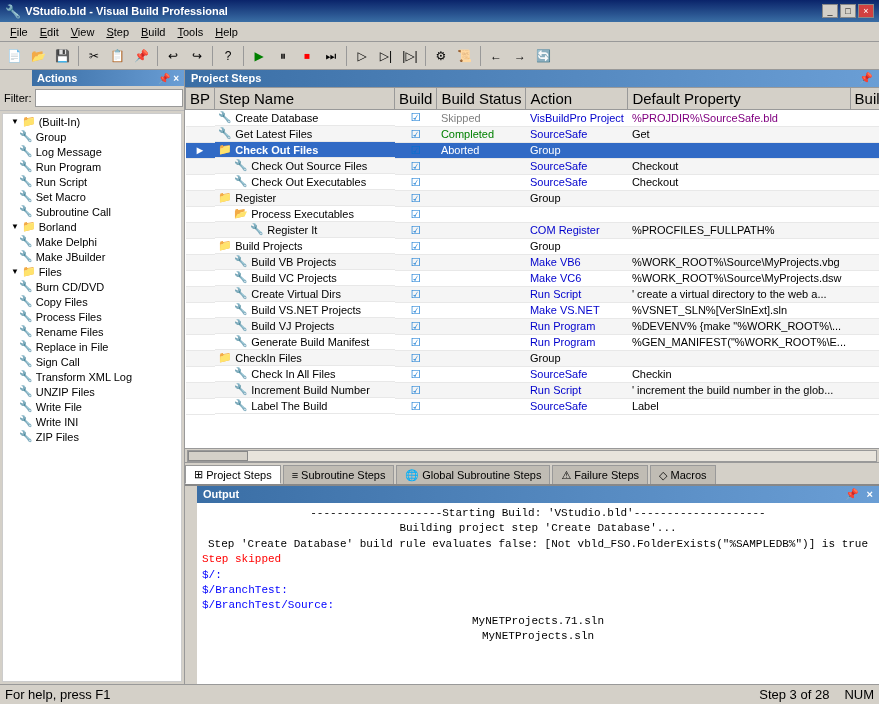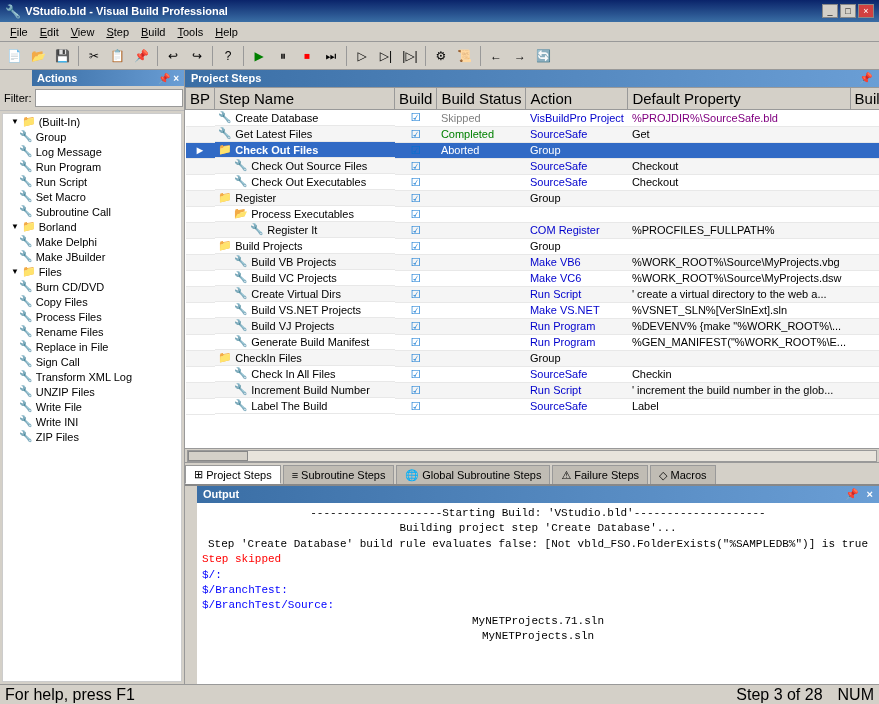--- a/index.html
+++ b/index.html
@@ -66,21 +66,21 @@
     
     
     #output-panel { height: 200px; display: flex; flex-direction: column; border-top: 2px solid #888; padding-left: 12px; }
     #output-header { background: linear-gradient(to right, #3a6ea5, #6a9ed5); color: white; padding: 2px 6px; font-size: 11px; font-weight: bold; display: flex; justify-content: space-between; }
     #output-content { flex: 1; overflow-y: auto; background: white; padding: 3px 5px; font-family: 'Courier New', monospace; font-size: 11px; line-height: 1.4; }
     .output-normal { color: #000; text-align: center; }
     .output-blue { color: #0000ff; }
     .output-red { color: #ff0000; }
     
     
-    #status-bar { background: #d4d0c8; border-top: 1px solid #999; height: 20px; display: flex; align-items: center; padding: 8px 5px; font-size: 16px; justify-content: space-between; }
+    #status-bar { background: #d4d0c8; border-top: 1px solid #999; height: 20px; display: flex; align-items: center; padding: 8px 5px; font-size: 13px; justify-content: space-between; }
     #status-left { flex: 1; }
     #status-right { display: flex; gap: 15px; }
     
     
     .dock-icon { font-size: 10px; cursor: pointer; color: white; }
     
     .build-chk { color: #0070d0; }
     
     #steps-table tr:nth-child(even) { background: #f5f5f5; }
     #steps-table tr:nth-child(odd) { background: white; }

